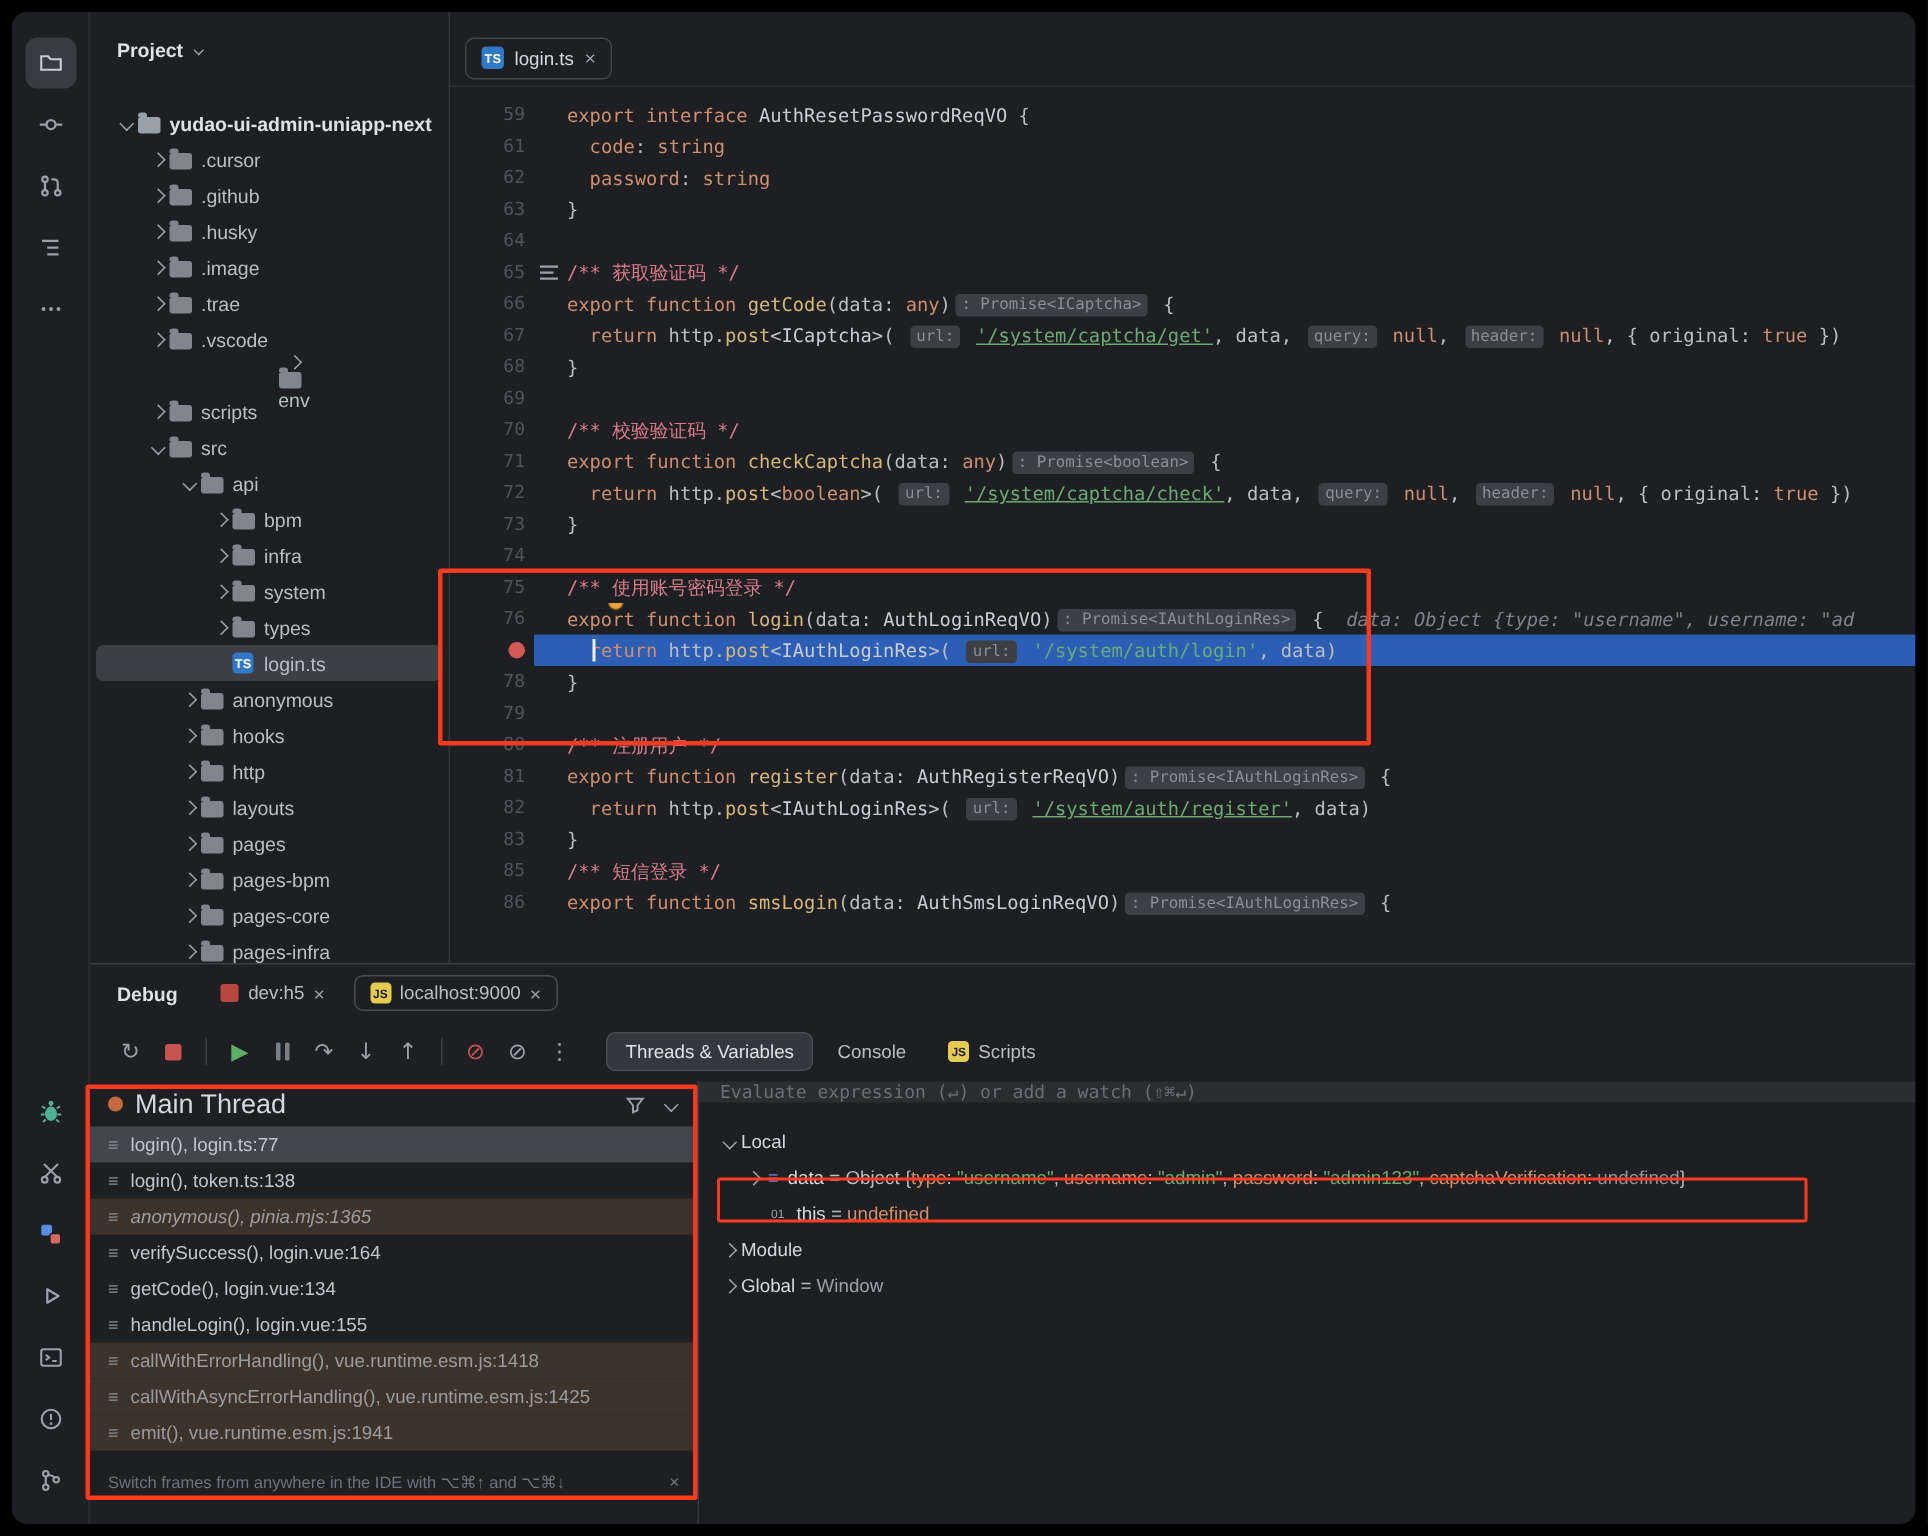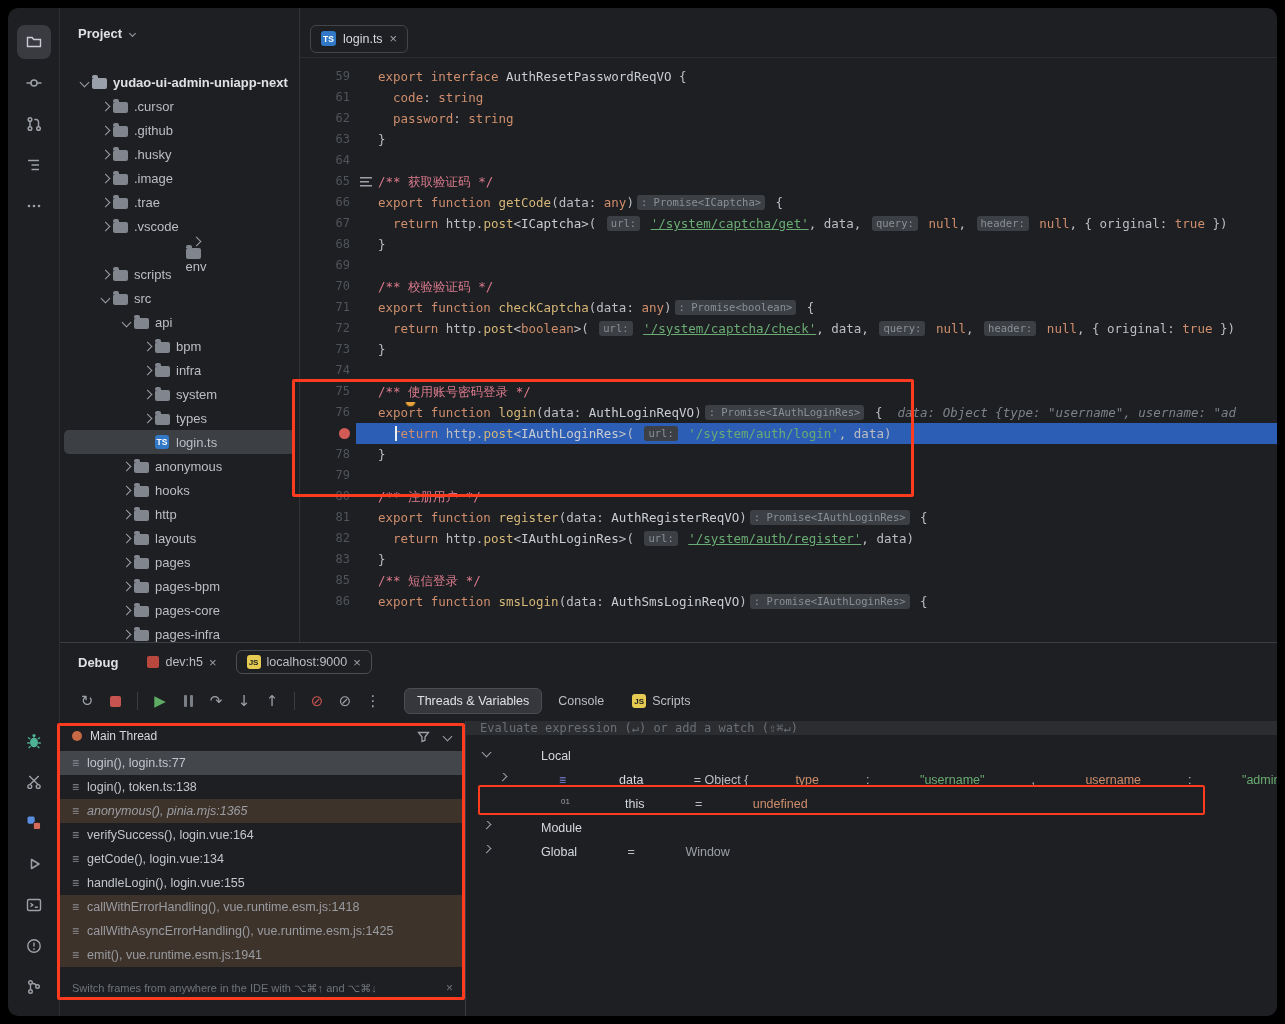--- a/index.html
+++ b/index.html
@@ -90,37 +90,37 @@
   .pause-ic { display:flex; gap:3px; }
   .pause-ic i { width:3px; height:12px; background:#7a7e85; border-radius:1px; }
   .tb-sep { width:1px; height:18px; background:#3a3d41; margin:0 7px; }
   .view-tabs { display:flex; align-items:center; gap:4px; margin-left:18px; }
   .vt { font-size:12.5px; color:#bcbec4; padding:5px 12px; border-radius:6px; display:flex; gap:6px; align-items:center; }
   .vt.active { background:#35373c; border:1px solid #4a4d52; color:#dfe1e5; }
   .dbg-content { flex:1; display:flex; min-height:0; }
   .frames { width:406px; flex:none; border-right:1px solid #393b40; display:flex; flex-direction:column; overflow:hidden; }
   .thread-row { height:30px; flex:none; display:flex; align-items:center; padding:0 14px 0 12px; gap:8px; }
   .thread-dot { width:10px; height:10px; border-radius:50%; background:#c56a45; flex:none; }
-  .thread-label { font-size:12px; color:#d5d8de; }
+  .thread-label { font-size:18px; color:#d5d8de; }
   .thread-icons { margin-left:auto; display:flex; align-items:center; gap:14px; color:#9da0a8; }
   .frames-list { flex:none; }
   .frame-row { height:24px; display:flex; align-items:center; gap:8px; padding:0 12px; font-size:12.5px;
     color:#c2c5cb; white-space:nowrap; overflow:hidden; }
   .frame-row.selected { background:#43464b; }
   .frame-row.library { background:#3e332b; color:#989ba1; }
   .f-ic { color:#8b8e95; font-size:12px; flex:none; }
   .f-text.anon { font-style:italic; color:#9a9da3; }
   .hint-row { margin-top:14px; padding:0 12px; display:flex; align-items:center; font-size:11px; color:#6f737a; }
   .hint-close { margin-left:auto; color:#6f737a; font-size:12px; }
 
   .vars { flex:1; display:flex; flex-direction:column; min-width:0; }
   .eval-row { height:14px; flex:none; background:#2b2d30; display:flex; align-items:center; padding-left:14px;
     font-family:"DejaVu Sans Mono",monospace; font-size:12px; color:#6b7076; }
   .vars-tree { padding-top:14px; font-size:12.5px; overflow:hidden; }
-  .var-row { height:24px; display:flex; align-items:flex-start; white-space:pre; overflow:hidden;gap:47px; }
+  .var-row { height:24px; display:flex; align-items:center; white-space:pre; overflow:hidden; }
   .v-ic-obj { color:#7e88e0; font-size:12px; margin:0 6px 0 2px; }
   .v-ic-prim { color:#9da0a8; font-size:8px; letter-spacing:0; margin:0 6px 0 2px; width:13px; text-align:center; }
   .v-name { color:#d5d8de; }
   .v-group { color:#d5d8de; }
   .v-pln { color:#bcbec4; } .v-key { color:#cf8e6d; } .v-str { color:#6aab73; }
   .v-und { color:#8f939a; } .v-kwv { color:#cf8e6d; } .v-obj { color:#9da0a8; }
 
   
   .anno { position:absolute; border:3px solid #ff3b1f; border-radius:2px; pointer-events:none; z-index:50; }
   #a1 { left:284px; top:371px; width:622px; height:118px; }

